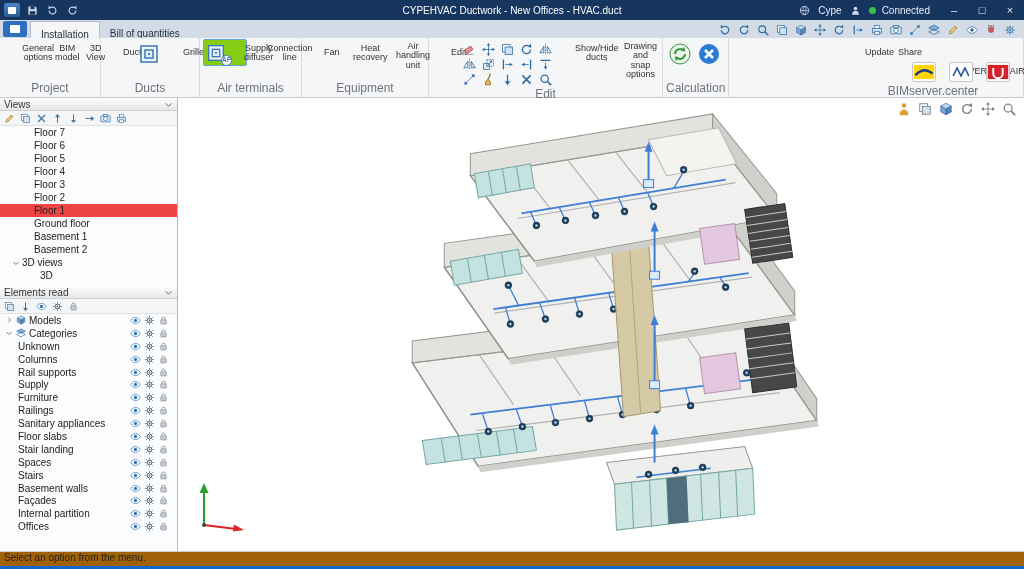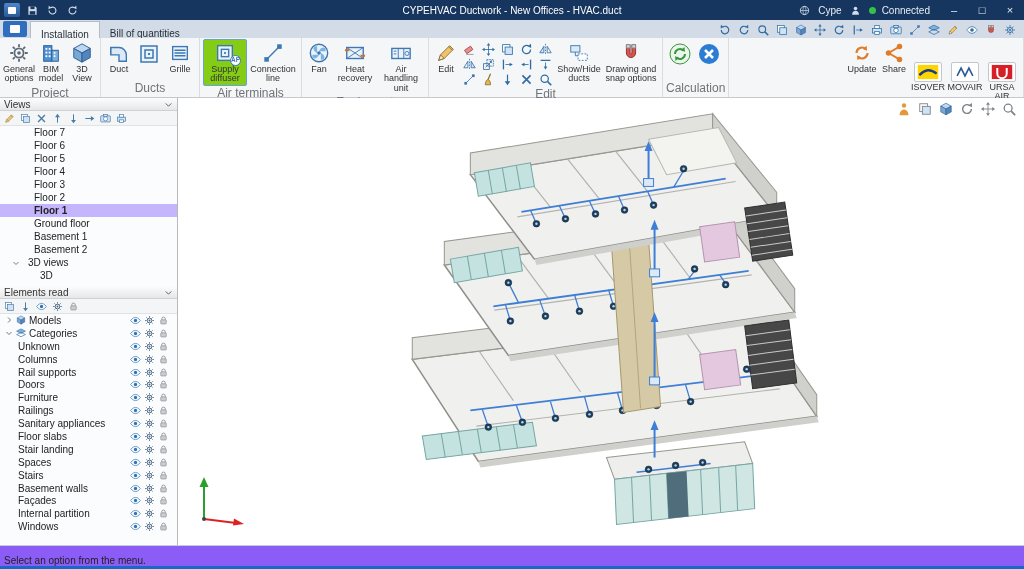--- a/index.html
+++ b/index.html
@@ -32,21 +32,21 @@
   .qi svg { width:12px; height:12px; display:block; }
   .flipx { transform:scaleX(-1); }
   .rot180 { transform:rotate(180deg); }
   .rot90 { transform:rotate(90deg); }
 
   
   .ribbon { height:60px; background:#f5f6f7; border-bottom:1px solid #c5c9cd; display:flex; align-items:stretch; flex:0 0 auto; }
   .grp { display:flex; flex-direction:column; border-right:1px solid #dadcde; padding:1px 3px 0 3px; }
   .grp-body { flex:1; display:flex; align-items:flex-start; gap:1px; }
   .grp-label { font-size:12px; color:#6f747a; text-align:center; padding:0 0 2px 0; }
-  .rbtn { display:flex; flex-direction:column; align-items:center; width:36px; font-size:9px; line-height:1.05; color:#333; text-align:center; gap:1px; padding:2px 1px 1px 1px; border:1px solid transparent; border-radius:2px; }
+  .rbtn { display:flex; flex-direction:row; align-items:center; width:36px; font-size:9px; line-height:1.05; color:#333; text-align:center; gap:17px; padding:2px 1px 1px 1px; border:1px solid transparent; border-radius:2px; }
   .rbtn svg { width:22px; height:22px; display:block; }
   .rbtn.sel { background:#84cc16; border-color:#66a3d8; }
   .w30{width:30px}.w32{width:32px}.w28{width:28px}.w42{width:42px}.w44{width:44px}.w46{width:46px}.w48{width:48px}.w50{width:50px}.w56{width:56px}
   .iconwrap { position:relative; }
   .apbadge { position:absolute; right:-5px; bottom:-2px; background:#fff; border:1px solid #3c78b4; color:#3c78b4; font-size:6.5px; font-weight:bold; border-radius:50%; width:11px; height:11px; display:flex; align-items:center; justify-content:center; }
   .editgrid { display:grid; grid-template-columns:repeat(5,18px); grid-auto-rows:15px; gap:0 1px; padding-top:3px; }
   .mini { width:17px; height:15px; display:flex; align-items:center; justify-content:center; color:#2e6da4; }
   .mini svg { width:13px; height:13px; display:block; }
   .bigmini { width:28px; height:30px; display:flex; align-items:center; justify-content:center; }
   .bigmini svg { width:24px; height:24px; display:block; }
@@ -57,43 +57,43 @@
   
   .main { flex:1; display:flex; min-height:0; }
   .sidebar { width:178px; flex:0 0 178px; background:#f2f3f4; border-right:1px solid #b7babd; display:flex; flex-direction:column; }
   .panel-hd { height:13px; background:linear-gradient(#fdfdfd,#e5e7e9); border-bottom:1px solid #cfd2d5; display:flex; align-items:center; font-size:10px; color:#333; padding:0 4px; flex:0 0 auto; }
   .panel-hd .chev { margin-left:auto; width:9px; height:9px; color:#555; }
   .panel-tools { height:15px; background:#f4f5f6; border-bottom:1px solid #e0e2e4; display:flex; align-items:center; gap:1px; padding:0 2px; flex:0 0 auto; }
   .pti { width:15px; height:13px; display:flex; align-items:center; justify-content:center; color:#4a7ba6; }
   .pti svg { width:11px; height:11px; display:block; }
   .vtree { height:160px; background:#fbfcfd; overflow:hidden; flex:0 0 auto; }
   .trow { height:13px; display:flex; align-items:center; padding-left:34px; font-size:10px; color:#222; }
-  .trow.sel { background:#c4b5fd;font-weight:bold; }
-  .trow.parent { padding-left:12px; gap:8px; }
+  .trow.sel { background:#ef4444; }
+  .trow.parent { padding-left:12px; gap:2px; }
   .trow.c3d { padding-left:40px; }
   .chevs { width:8px; height:8px; color:#555; flex:0 0 auto; }
   .etree { flex:1; background:#fbfcfd; overflow:hidden; }
   .erow { height:12.9px; display:flex; align-items:center; padding:0 8px 0 5px; font-size:10px; color:#222; gap:3px; }
   .erow .lbl { white-space:nowrap; overflow:hidden; }
   .erow .sp { flex:1; }
   .eico { width:11px; height:11px; flex:0 0 auto; }
   .eico.eye { color:#2e75b6; }
   .eico.gear { color:#44617e; }
   .nico { width:10px; height:10px; flex:0 0 auto; }
   .erow.child { padding-left:18px; }
 
   .canvas { flex:1; position:relative; background:#ffffff; min-width:0; }
   .canvas-tools { position:absolute; top:3px; right:8px; display:flex; gap:6px; z-index:3; }
   .cti { width:15px; height:15px; display:flex; align-items:center; justify-content:center; color:#7a8288; }
   .cti svg { width:14px; height:14px; display:block; }
   .bsvg { position:absolute; inset:0; width:100%; height:100%; }
   .axis { position:absolute; left:16px; bottom:16px; width:52px; height:56px; z-index:2; }
 
   
-  .statusbar { height:21px; background:#8b5cf6; border-top:1px solid #c9ccd0; display:flex; align-items:flex-end; padding-left:4px; font-size:10px; color:#222; flex:0 0 auto; }
+  .statusbar { height:15px; background:#a16207; border-top:1px solid #c9ccd0; display:flex; align-items:flex-start; padding-left:4px; font-size:10px; color:#222; flex:0 0 auto; }
   .bluestrip { height:3px; background:#1669c9; flex:0 0 auto; }
 </style>
 </head>
 <body>
 
 <svg width="0" height="0" style="position:absolute" aria-hidden="true">
   <defs>
     <symbol id="i-gear" viewBox="0 0 24 24">
         <g fill="none" stroke="currentColor" stroke-width="2">
           <circle cx="12" cy="12" r="5"></circle>
@@ -877,21 +877,21 @@
               <use href="#i-eye"></use>
             </svg>
             <svg class="eico gear">
               <use href="#i-gear"></use>
             </svg>
             <svg class="eico">
               <use href="#i-lock"></use>
             </svg>
           </div>
         <div class="erow child">
-            <span class="lbl">Doors</span>
+            <span class="lbl">Supply</span>
             <span class="sp"></span>
             <svg class="eico eye">
               <use href="#i-eye"></use>
             </svg>
             <svg class="eico gear">
               <use href="#i-gear"></use>
             </svg>
             <svg class="eico">
               <use href="#i-lock"></use>
             </svg>
@@ -1020,21 +1020,21 @@
               <use href="#i-eye"></use>
             </svg>
             <svg class="eico gear">
               <use href="#i-gear"></use>
             </svg>
             <svg class="eico">
               <use href="#i-lock"></use>
             </svg>
           </div>
         <div class="erow child">
-            <span class="lbl">Windows</span>
+            <span class="lbl">Offices</span>
             <span class="sp"></span>
             <svg class="eico eye">
               <use href="#i-eye"></use>
             </svg>
             <svg class="eico gear">
               <use href="#i-gear"></use>
             </svg>
             <svg class="eico">
               <use href="#i-lock"></use>
             </svg>

